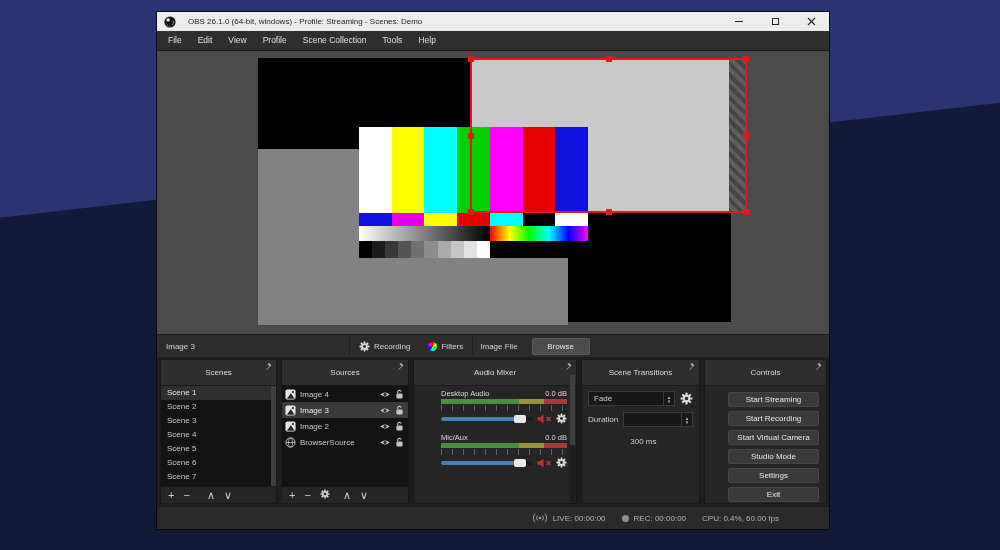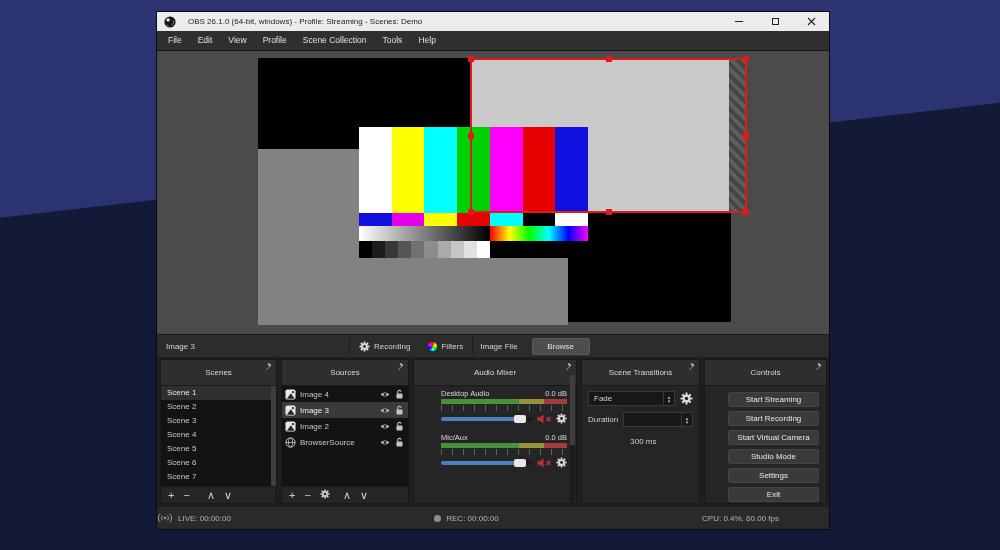--- a/index.html
+++ b/index.html
@@ -126,21 +126,21 @@
                display:flex; align-items:center; }
   .dur-field .val { flex:1; padding-left:6px;margin-top:44px; }
 
   
   .controls-body { padding:6px 7px; }
   .ctl-btn { height:15px; margin-bottom:4px; background:#3a3a3a; border:1px solid #464646; border-radius:2px;
              display:flex; align-items:center; justify-content:center; color:#e8e8e8;margin-left:16px; }
 
   
   .statusbar { height:23px; background:#2a2a2a; border-top:1px solid #1c1c1c;
-               display:flex; align-items:center; justify-content:space-between; 
+               display:flex; align-items:center; justify-content:flex-end; gap:16px;
                padding-right:50px; color:#b5b5b5; }
   .stat { display:flex; align-items:center; gap:5px; }
   .rec-dot { width:7px; height:7px; border-radius:50%; background:#8f8f8f; display:block; }
 
   .gear-wrap, .icon-wrap { display:inline-flex; align-items:center; justify-content:center; }
   .filters-wheel { width:9px; height:9px; border-radius:50%;
      background:conic-gradient(#f00,#ff0,#0f0,#0ff,#00f,#f0f,#f00); display:inline-block; }
 </style>
 </head>
 <body>

